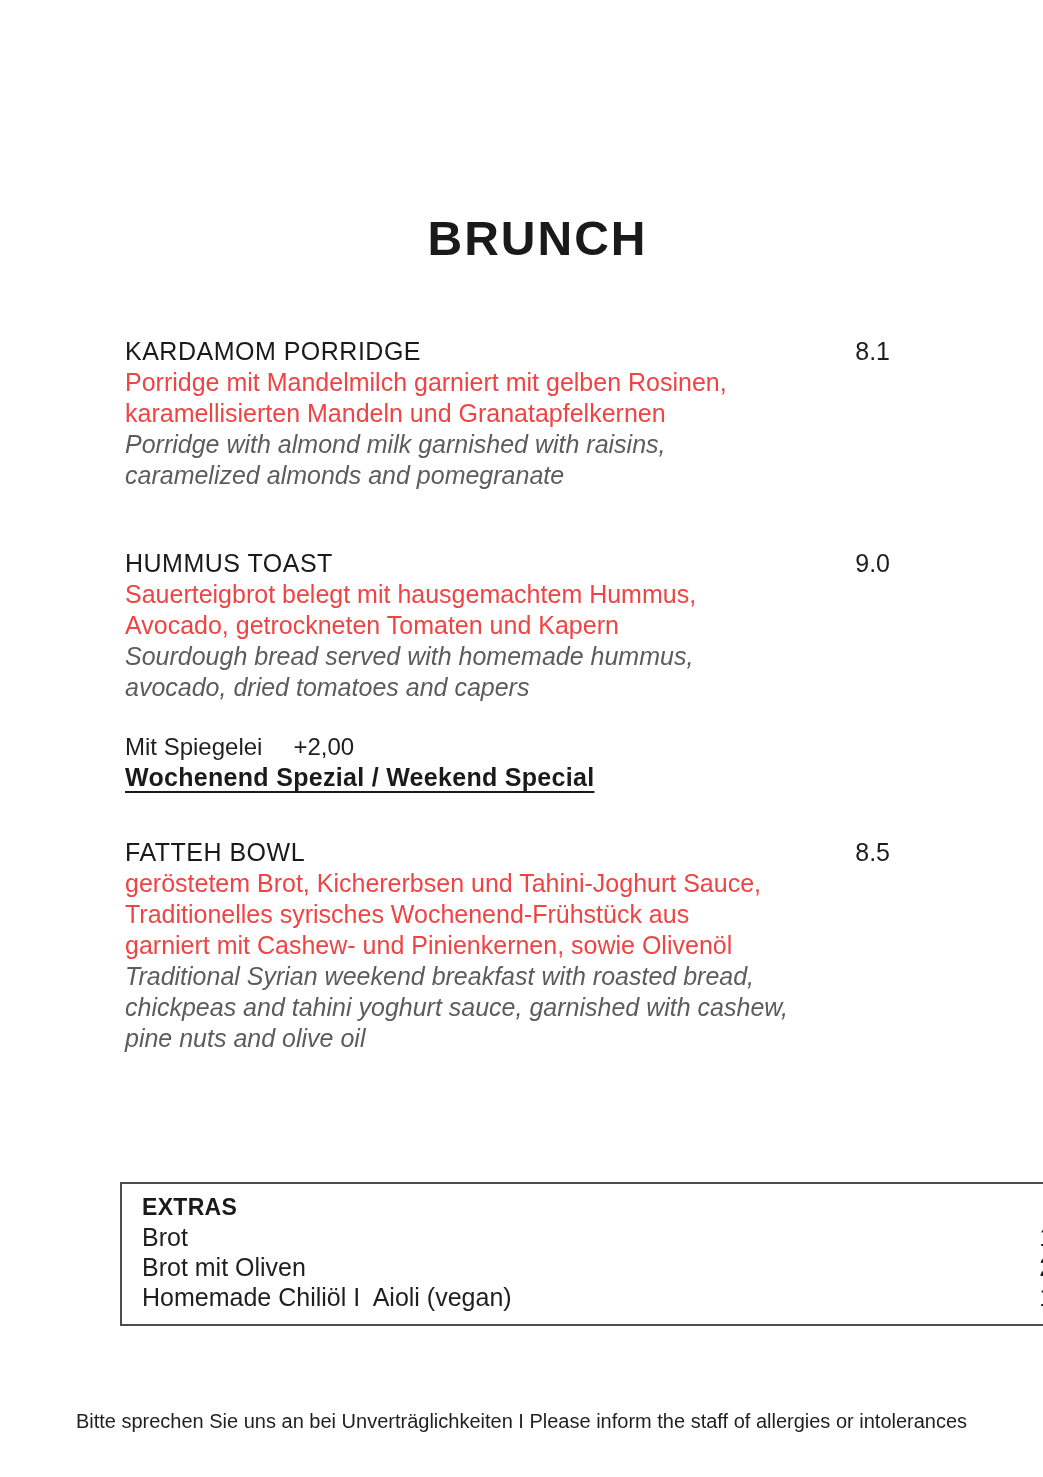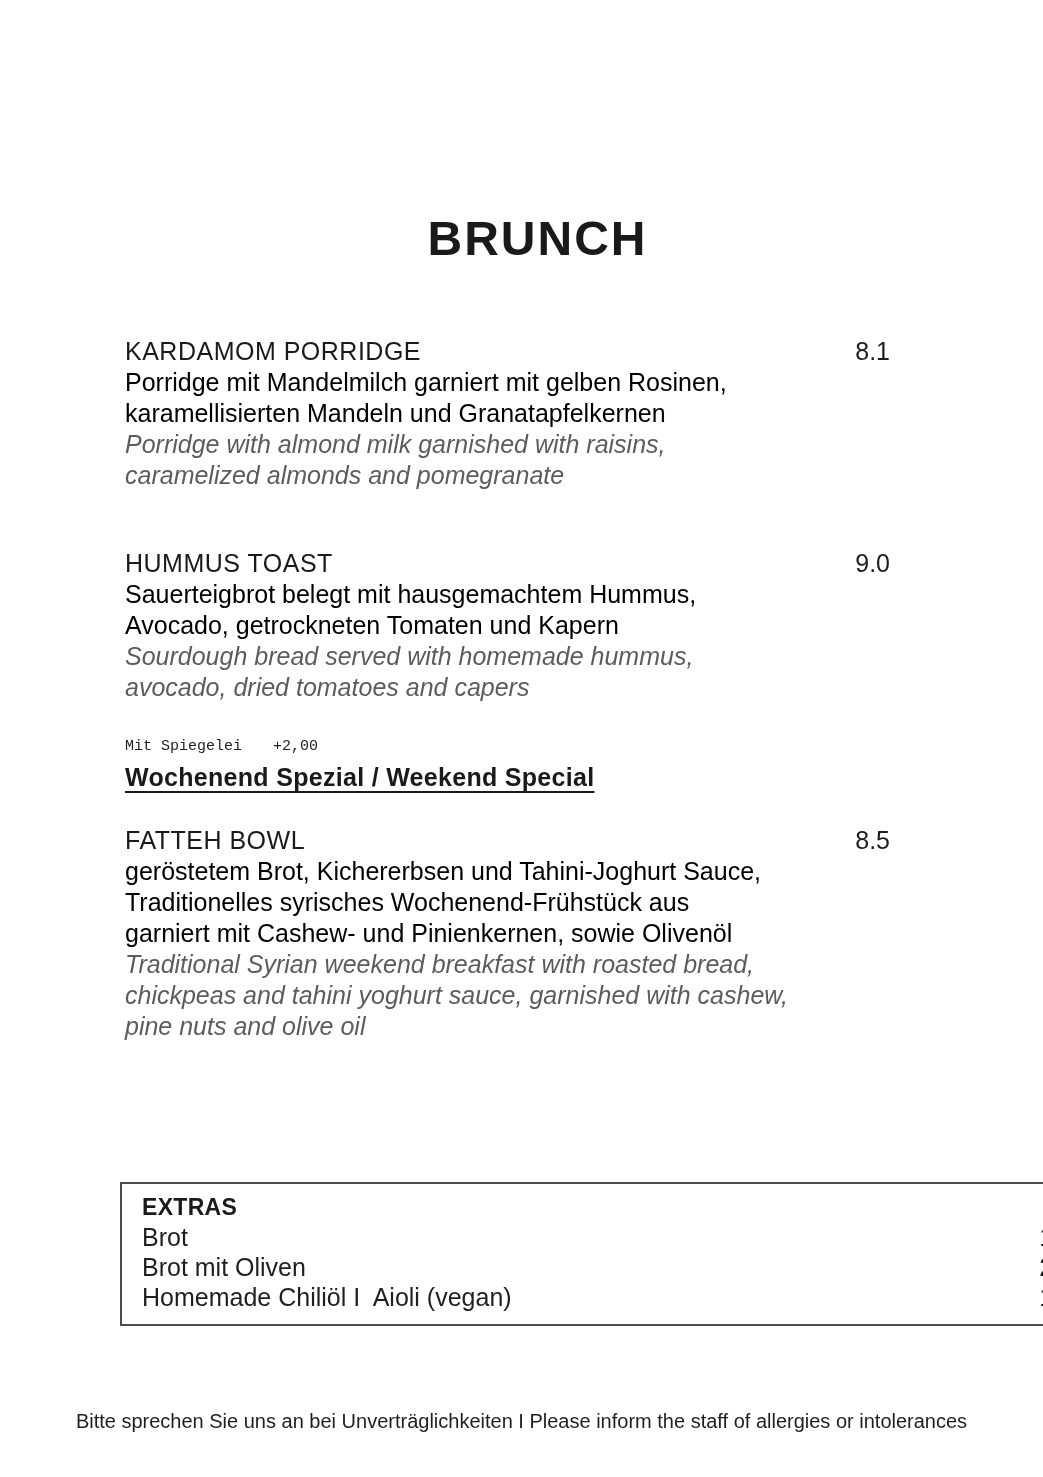--- a/index.html
+++ b/index.html
@@ -48,47 +48,46 @@
     white-space: nowrap;
   }
   .item-price {
     font-size: 25px;
     font-weight: 400;
     color: #1d1d1d;
   }
   .desc-line {
     font-size: 25px;
     line-height: 31px;
-    color: #000000;
+    color: #ef4444;
     white-space: nowrap;
   }
   .desc-line.en {
     font-style: italic;
     color: #5c5c5c;
   }
   .item-gap { height: 57px; }
   .addon-line {
     margin-top: 28px;
-    font-size: 15px;
+    font-size: 24px;
     line-height: 31px;
     color: #1f1f1f;
-    font-family: Liberation Mono, monospace;
   }
   .addon-price { margin-left: 31px; }
   .section-header {
     font-size: 25px;
     font-weight: 700;
     line-height: 31px;
     letter-spacing: 0.3px;
     color: #1a1a1a;
     text-decoration: underline;
     text-underline-offset: 5px;
     white-space: nowrap;
   }
-  .special-item { margin-top: 32px; }
+  .special-item { margin-top: 44px; }
   .extras-box {
     position: absolute;
     left: 120px;
     top: 1182px;
     width: 972px;
     box-sizing: border-box;
     border: 2px solid #4d4d4d;
     padding: 8px 16px 12px 20px;
     background: #ffffff;
   }

